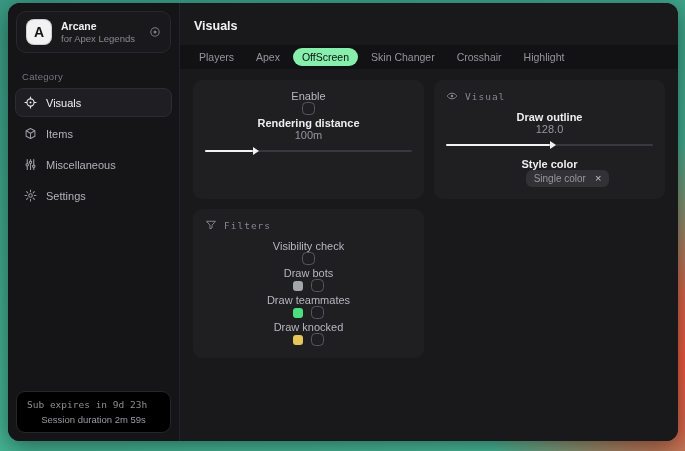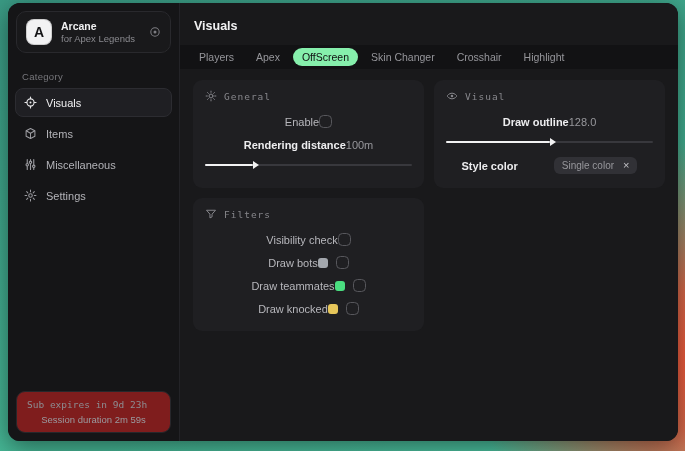--- a/index.html
+++ b/index.html
@@ -35,21 +35,21 @@
   .nav{ display:flex; flex-direction:column; gap:2px; padding:0 7px; }
   .nav-item{
     display:flex; align-items:center; gap:9px; padding:7px 8px; border-radius:8px;
     color:#b3b3b8; font-size:11px; border:1px solid transparent; cursor:default;
   }
   .nav-item .ic{ display:flex; color:#9a9a9f; }
   .nav-item.selected{ background:#1f1f23; border-color:#2c2c31; color:#f0f0f2; }
   .nav-item.selected .ic{ color:#e8e8ea; }
   .side-spacer{ flex:1; }
   .footer-card{
-    margin:8px; padding:7px 10px; border:1px solid #27272b; border-radius:9px; background:#7f1d1d;
+    margin:8px; padding:7px 10px; border:1px solid #27272b; border-radius:9px; background:#000000;
     display:flex; flex-direction:column; gap:4px;
   }
   .foot1{ font-family:"DejaVu Sans Mono", monospace; color:#8d8d92; font-size:9.5px; }
   .foot2{ color:#9b9ba0; font-size:9.5px;text-align:center; }
   
   .main{ flex:1; background:#19191b; display:flex; flex-direction:column; }
   .main-title{ color:#f2f2f3; font-weight:bold; font-size:12.5px; padding:16px 0 12px 14px; }
   .tabbar{
     background:#121214; display:flex; align-items:center; gap:4px; padding:3px 10px; height:24px;
   }
@@ -61,21 +61,21 @@
     background:#1f1f22; border-radius:9px; padding:10px 12px 12px;
   }
   .panel.general{ flex:0 0 231px; }
   .panel.visual{ flex:1; align-self:flex-start; }
   .panel.filters{ flex:0 0 231px; }
   .panel-head{
     display:flex; align-items:center; gap:7px; color:#87878c; margin-bottom:9px;
   }
   .panel-head .ic{ display:flex; }
   .panel-title{ font-family:"DejaVu Sans Mono", monospace; font-size:9.5px; letter-spacing:1px; }
-  .prow{ display:flex; align-items:center; justify-content:center; min-height:21px; }
+  .prow{ display:flex; align-items:center; justify-content:flex-end; min-height:21px;flex-direction:column; }
   .prow + .prow{ margin-top:2px; }
   .lbl{ color:#b7b7bc; font-size:11px; }
   .lbl.bold{ color:#ededef; font-weight:bold; }
   .val{ color:#97979c; font-size:11px; }
   .ctrl{ display:flex; align-items:center; gap:8px; }
   .checkbox{
     width:13px; height:13px; border:1.5px solid #57575c; border-radius:4.5px; background:transparent;
   }
   .swatch{ width:10px; height:10px; border-radius:3px; }
   .slider{ position:relative; height:12px; margin-top:4px; }
@@ -173,29 +173,20 @@
       <span class="tab selected">OffScreen</span>
       <span class="tab">Skin Changer</span>
       <span class="tab">Crosshair</span>
       <span class="tab">Highlight</span>
     </div>
 
     <div class="content">
       <div class="panel-row">
 
         <div class="panel general">
-          <div class="panel-head">
-            <span class="ic">
-              <svg width="12" height="12" viewBox="0 0 16 16" fill="none" stroke="currentColor" stroke-width="1.3" stroke-linecap="round">
-                <circle cx="8" cy="8" r="2.6"></circle>
-                <path d="M8 1.5v1.6M8 12.9v1.6M1.5 8h1.6M12.9 8h1.6M3.4 3.4l1.1 1.1M11.5 11.5l1.1 1.1M12.6 3.4l-1.1 1.1M4.5 11.5l-1.1 1.1"></path>
-              </svg>
-            </span>
-            <span class="panel-title">General</span>
-          </div>
           <div class="prow">
             <span class="lbl">Enable</span>
             <span class="checkbox"></span>
           </div>
           <div class="prow">
             <span class="lbl bold">Rendering distance</span>
             <span class="val">100m</span>
           </div>
           <div class="slider">
             <div class="track"></div>

